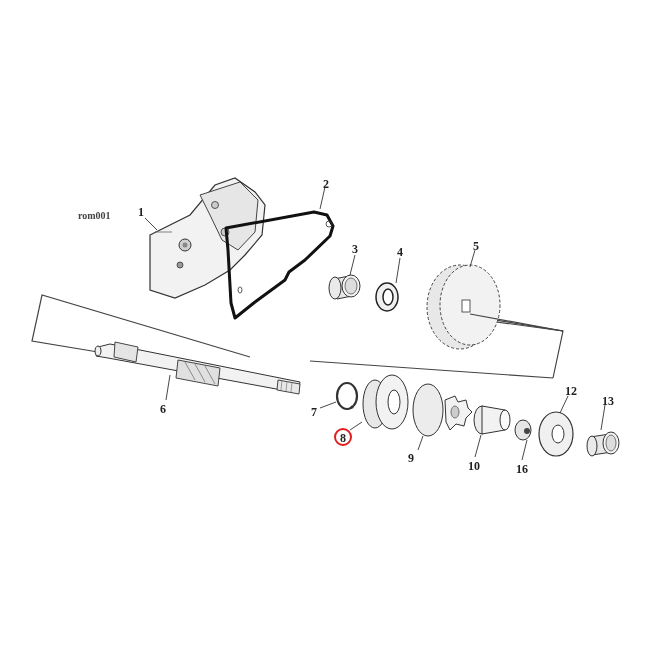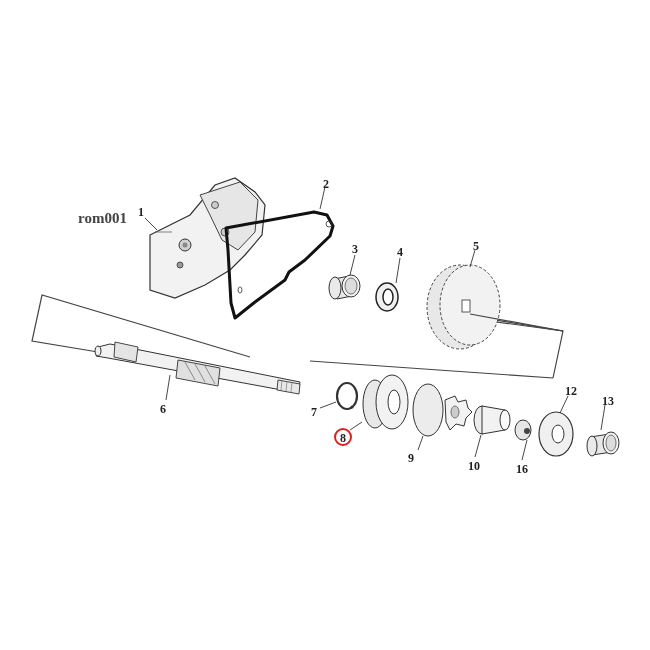--- a/index.html
+++ b/index.html
@@ -1,19 +1,19 @@
 <!DOCTYPE html>
 <html><head>
   <meta charset="utf-8">
   <style>
     html, body { margin: 0; padding: 0; background: #ffffff; }
     body { width: 650px; height: 650px; position: relative; overflow: hidden; font-family: "Liberation Serif", serif; }
     #stage { position: absolute; left: 0; top: 0; width: 650px; height: 650px; }
     .lbl { position: absolute; font-family: "Liberation Serif", serif; font-weight: bold; font-size: 12px; color: #222; line-height: 1; }
-    .ref { position: absolute; font-family: "Liberation Serif", serif; font-size: 15px; font-weight: bold; color: #444; }
+    .ref { position: absolute; font-family: "Liberation Serif", serif; font-size: 10px; font-weight: bold; color: #444; }
     .hl { position: absolute; border: 2px solid #e01e1e; border-radius: 50%; width: 18px; height: 18px; box-sizing: border-box; }
   </style>
 </head>
 <body>
 
 <div id="stage">
   <svg width="650" height="650" viewBox="0 0 650 650" xmlns="http://www.w3.org/2000/svg">
 
     <polyline points="250,357 42,295 32,341 98,352" fill="none" stroke="#444" stroke-width="1.2"></polyline>
     <polyline points="470,316 563,331 553,378" fill="none" stroke="#444" stroke-width="1.2"></polyline>

